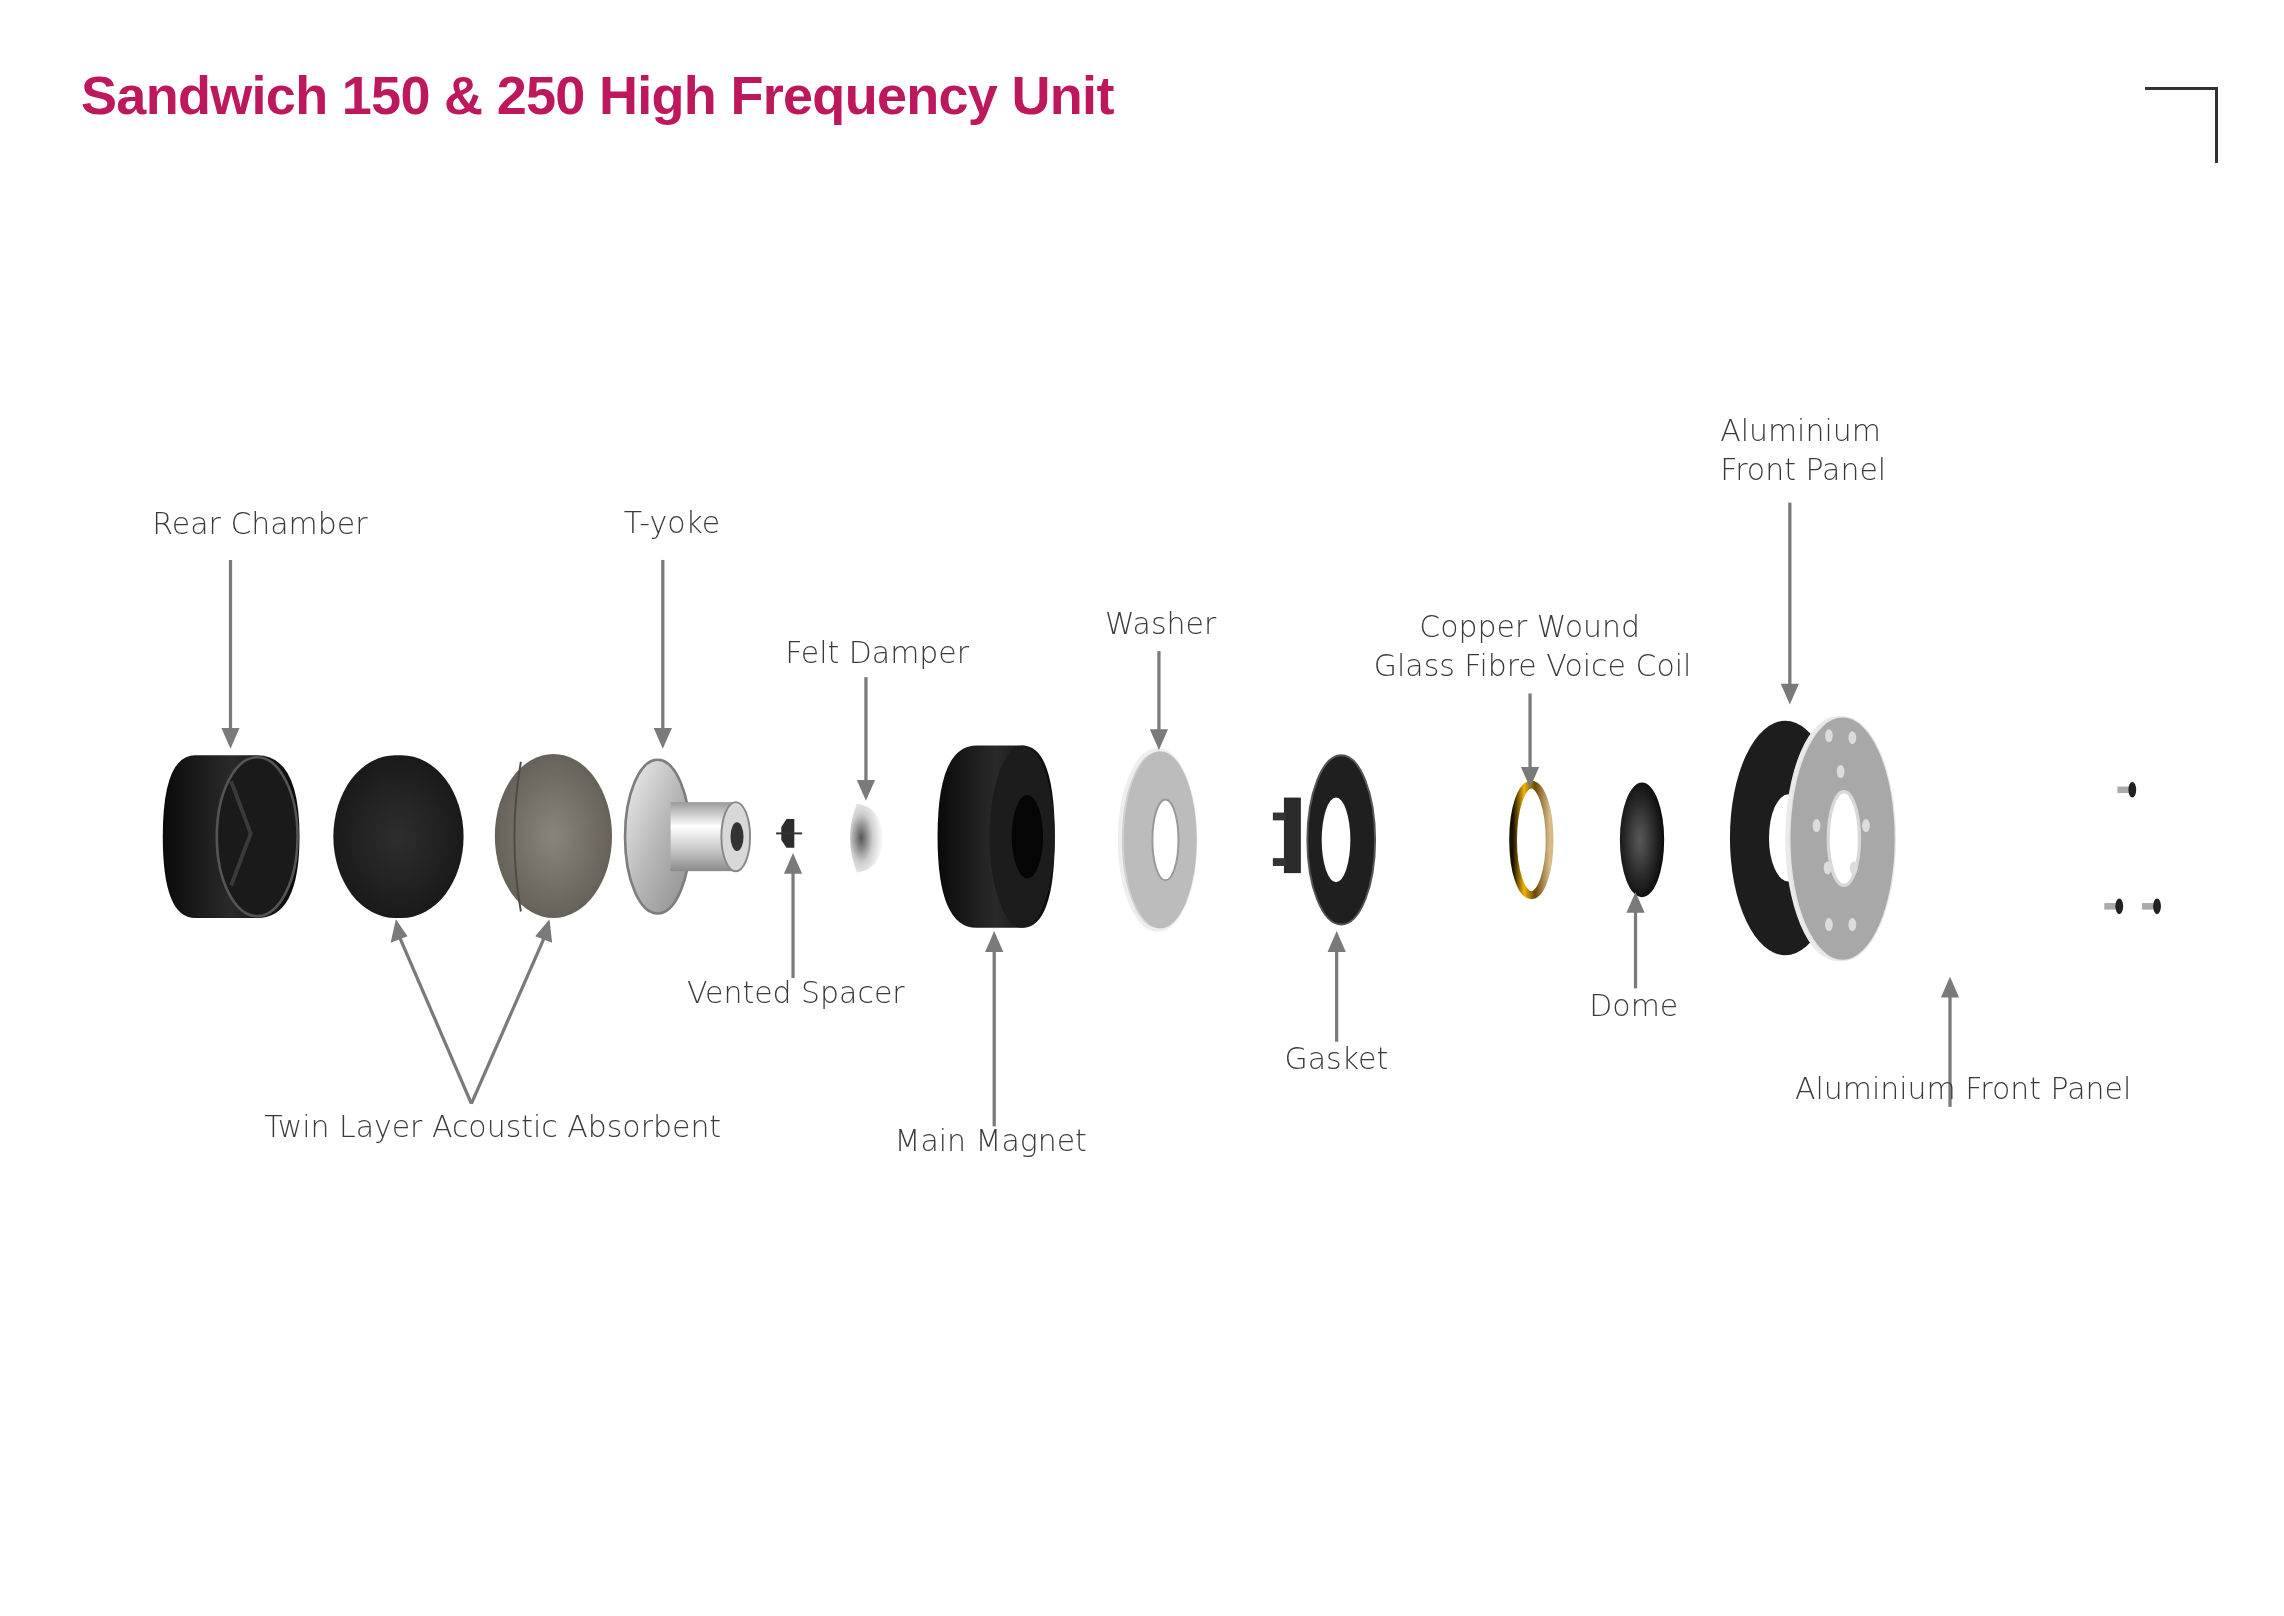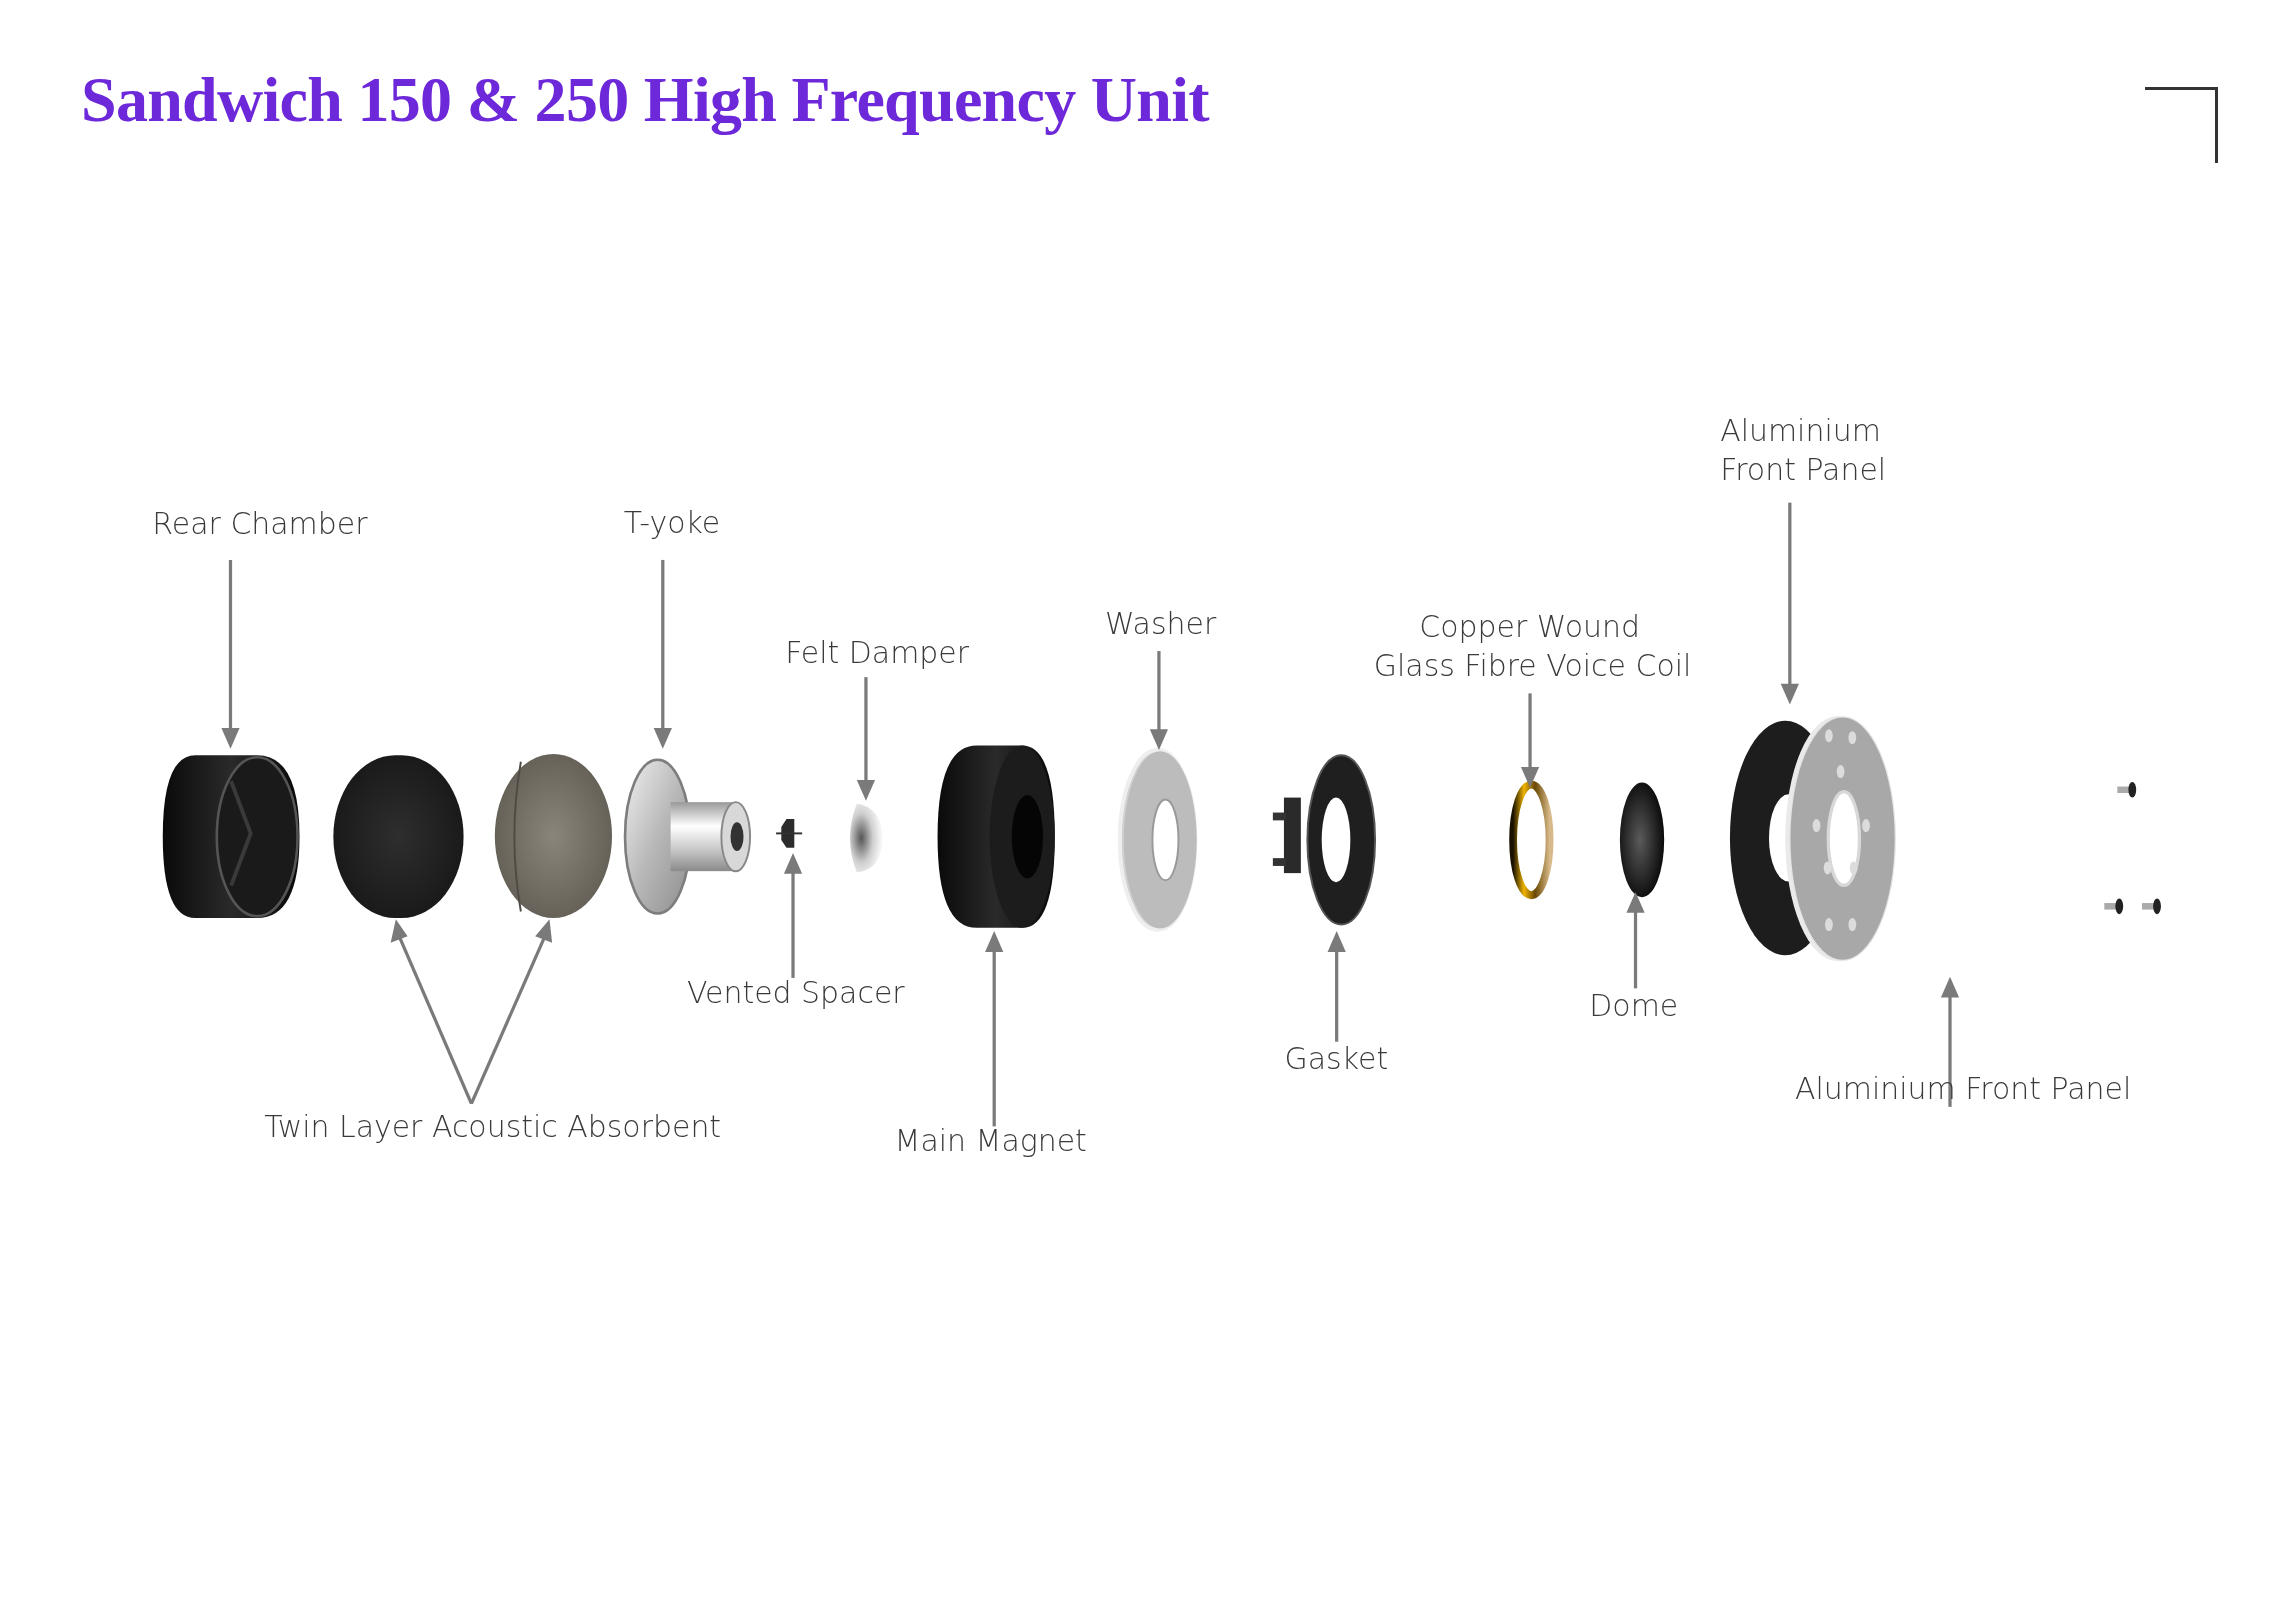--- a/index.html
+++ b/index.html
@@ -1,20 +1,20 @@
 <!DOCTYPE html>
 <html style="font-size:10.4px"><head>
   <meta charset="utf-8">
   <style>
     html, body { margin: 0; padding: 0; background: #ffffff; }
     body { width: 2284px; height: 1616px; position: relative; overflow: hidden; }
     .title {
       position: absolute; left: 81px; top: 68px;
-      font-family: Liberation Serif, serif;
-      font-weight: bold; font-size: 64px; color: #6d28d9;
+      font-family: Liberation Sans, sans-serif;
+      font-weight: bold; font-size: 54px; color: #be185d;
       letter-spacing: -0.7px; white-space: nowrap; line-height: 1;
     }
     .corner-mark {
       position: absolute; left: 2145px; top: 87px;
       width: 73px; height: 76px;
       border-top: 3.3px solid #333333; border-right: 3.3px solid #333333;
       box-sizing: border-box;
     }
     svg.diagram { position: absolute; left: 0; top: 0; }
     .lbl {

